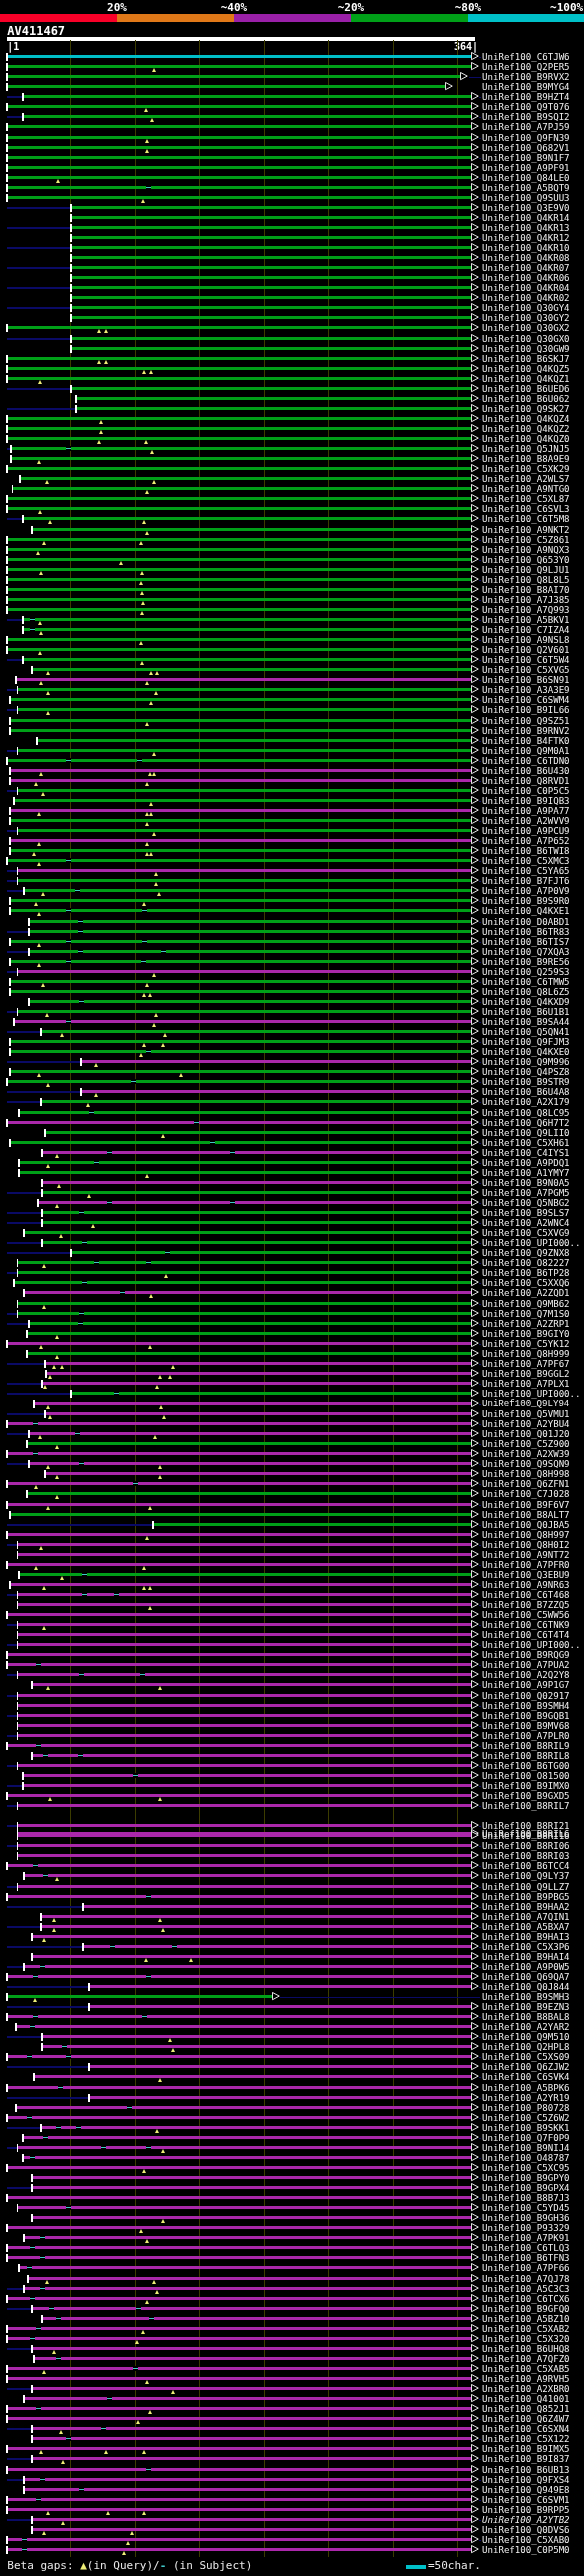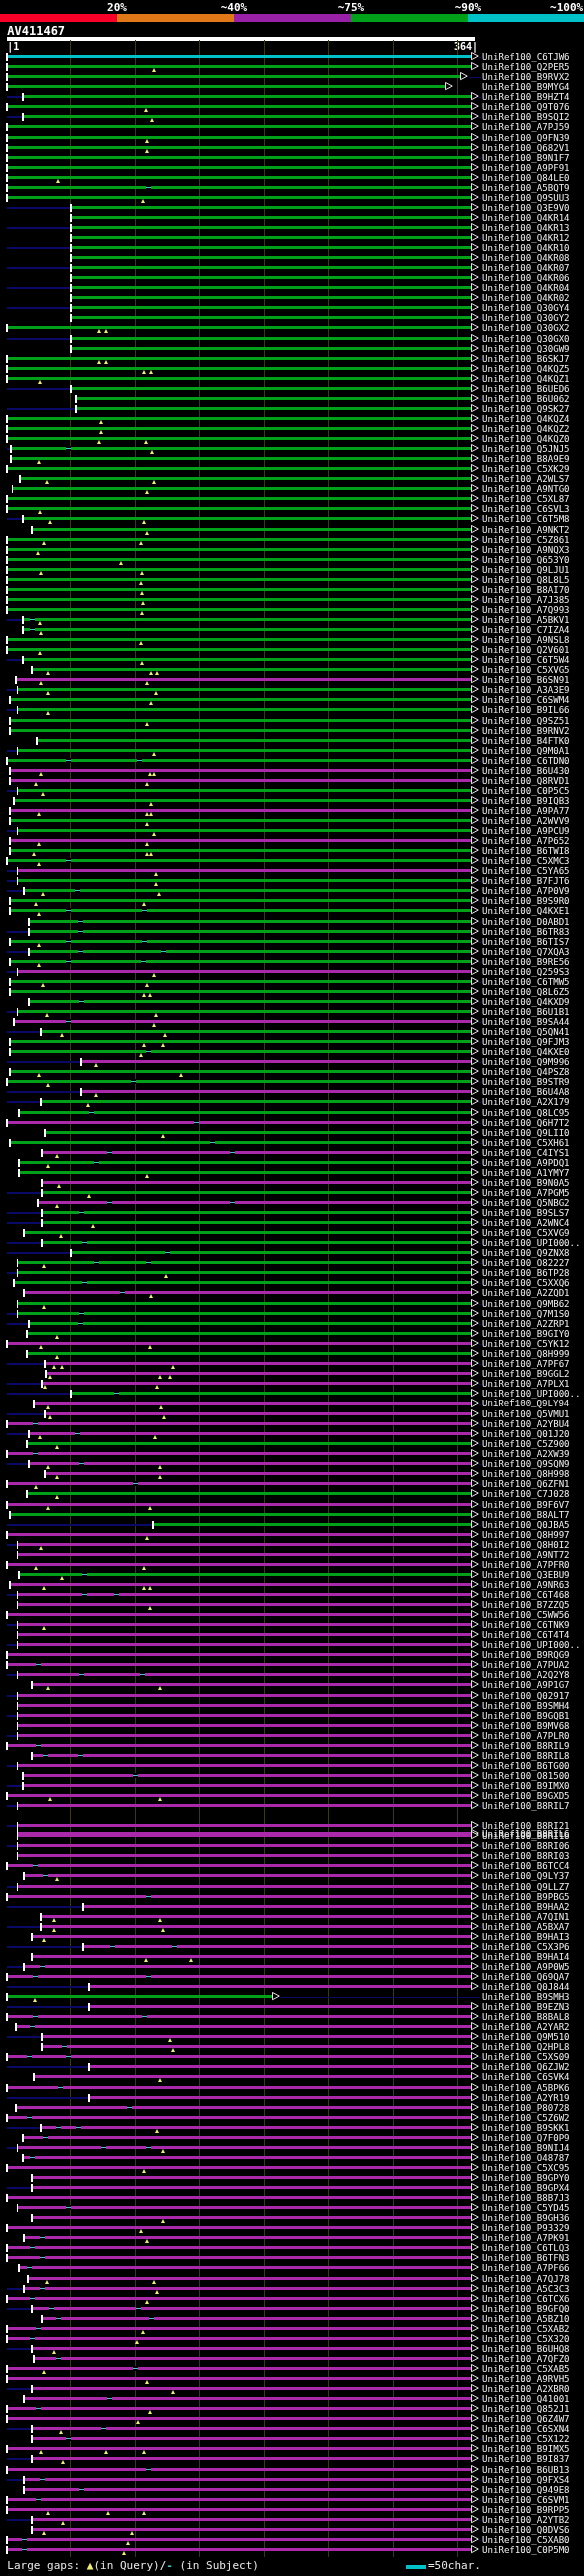--- a/index.html
+++ b/index.html
@@ -37,22 +37,22 @@
   #legend-scale-text{position:absolute;left:428px;top:2559px;height:14.6px;line-height:14.6px;color:#E8E8E8;font-size:11px;}
 </style>
 </head>
 <body>
 
 <div id="screen">
 
   <div>
     <span class="scale-label" style="left:117px">20%</span>
     <span class="scale-label" style="left:234px">~40%</span>
-    <span class="scale-label" style="left:351px">~75%</span>
-    <span class="scale-label" style="left:468px">~90%</span>
+    <span class="scale-label" style="left:351px">~20%</span>
+    <span class="scale-label" style="left:468px">~80%</span>
     <span class="scale-label last">~100%</span>
   </div>
   <div id="scale-bar">
     <div class="seg0"></div>
     <div class="seg1"></div>
     <div class="seg2"></div>
     <div class="seg3"></div>
     <div class="seg4"></div>
   </div>
 
@@ -2721,21 +2721,21 @@
         <div class="bar bar-m" style="left: 7.3px; width: 464px;"></div>
         <div class="tick" style="left: 6.4px;"></div>
         <div class="tri" style="left: 46px;"></div>
         <div class="tri" style="left: 106px;"></div>
         <div class="tri" style="left: 142px;"></div>
         <svg width="9.1" height="9.1" class="arrow" style="left: 471px;" viewBox="0 0 10 10">
           <polygon points="0.5,0.5 8,4.5 0.5,8.5" fill="#000" stroke="#fff" stroke-width="1"></polygon>
         </svg>
         <div class="hit-label">UniRef100_B9RPP5</div>
       </div>
-      <div class="row" style="top: 2515px;">
+      <div class="row" style="top: 2515px; font-style: italic;">
         <div class="navy" style="left: 7.3px; width: 24.5px;"></div>
         <div class="bar bar-m" style="left: 32px; width: 440px;"></div>
         <div class="tick" style="left: 31px;"></div>
         <div class="tri" style="left: 61px;"></div>
         <svg width="9.1" height="9.1" class="arrow" style="left: 471px;" viewBox="0 0 10 10">
           <polygon points="0.5,0.5 8,4.5 0.5,8.5" fill="#000" stroke="#fff" stroke-width="1"></polygon>
         </svg>
         <div class="navy-r" style="left: 479px; width: 1.8px;"></div>
         <div class="hit-label">UniRef100_A2YTB2</div>
       </div>
@@ -2769,18 +2769,18 @@
           <i></i>
         </div>
         <div class="tri" style="left: 122px;"></div>
         <svg width="9.1" height="9.1" class="arrow" style="left: 471px;" viewBox="0 0 10 10">
           <polygon points="0.5,0.5 8,4.5 0.5,8.5" fill="#000" stroke="#fff" stroke-width="1"></polygon>
         </svg>
         <div class="hit-label">UniRef100_C0P5M0</div>
       </div>
     </div>
 
-  <div id="legend-left"><span>Large gaps: </span><span class="y">▲</span><span>(in Query)/</span><span class="c">-</span><span> (in Subject)</span></div>
+  <div id="legend-left"><span>Beta gaps: </span><span class="y">▲</span><span>(in Query)/</span><span class="c">-</span><span> (in Subject)</span></div>
   <div id="legend-swatch"></div>
   <div id="legend-scale-text">=50char.</div>
 
 </div>
 
 
 </body></html>

